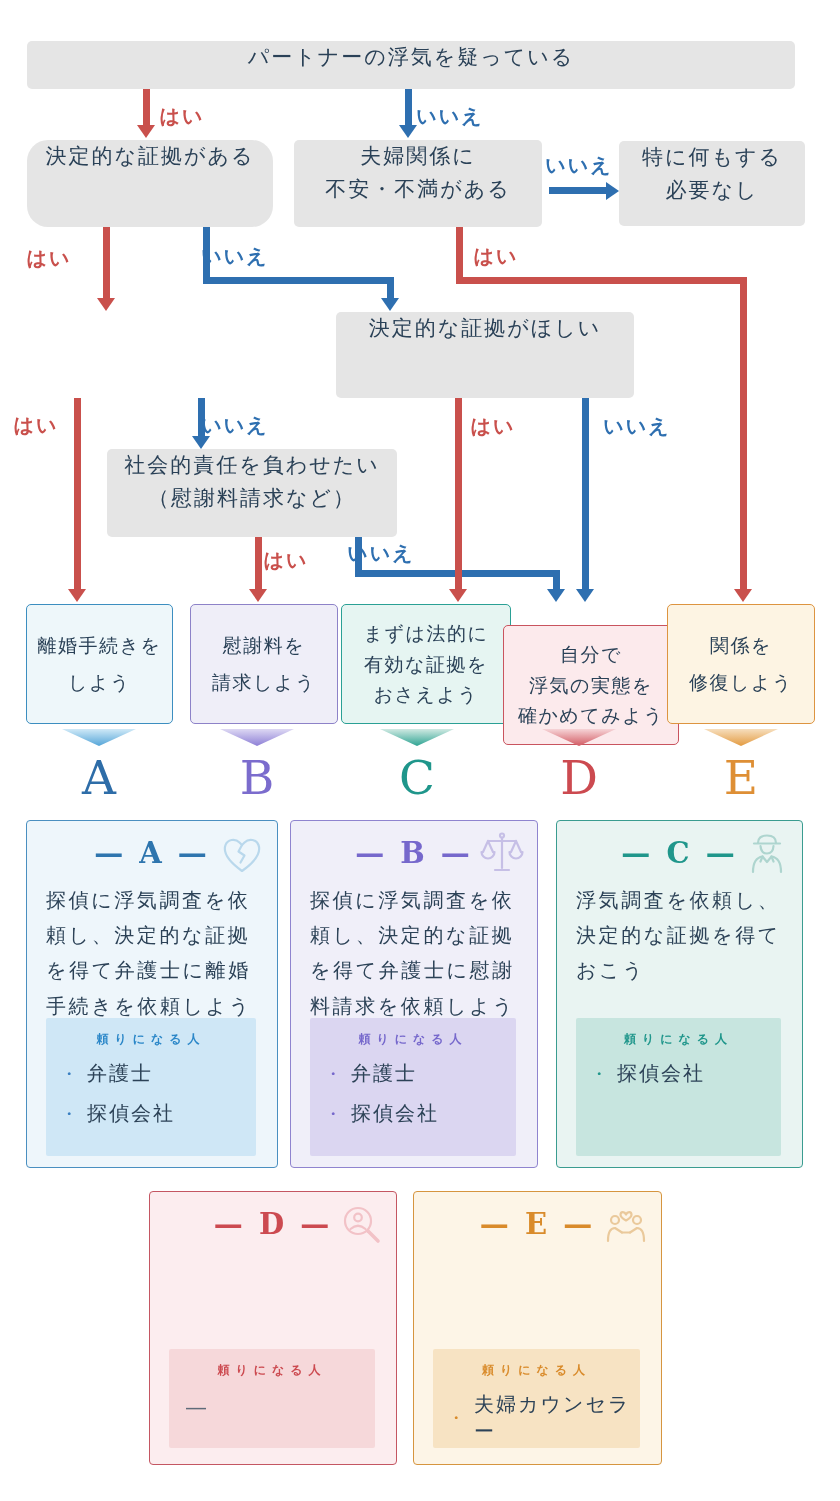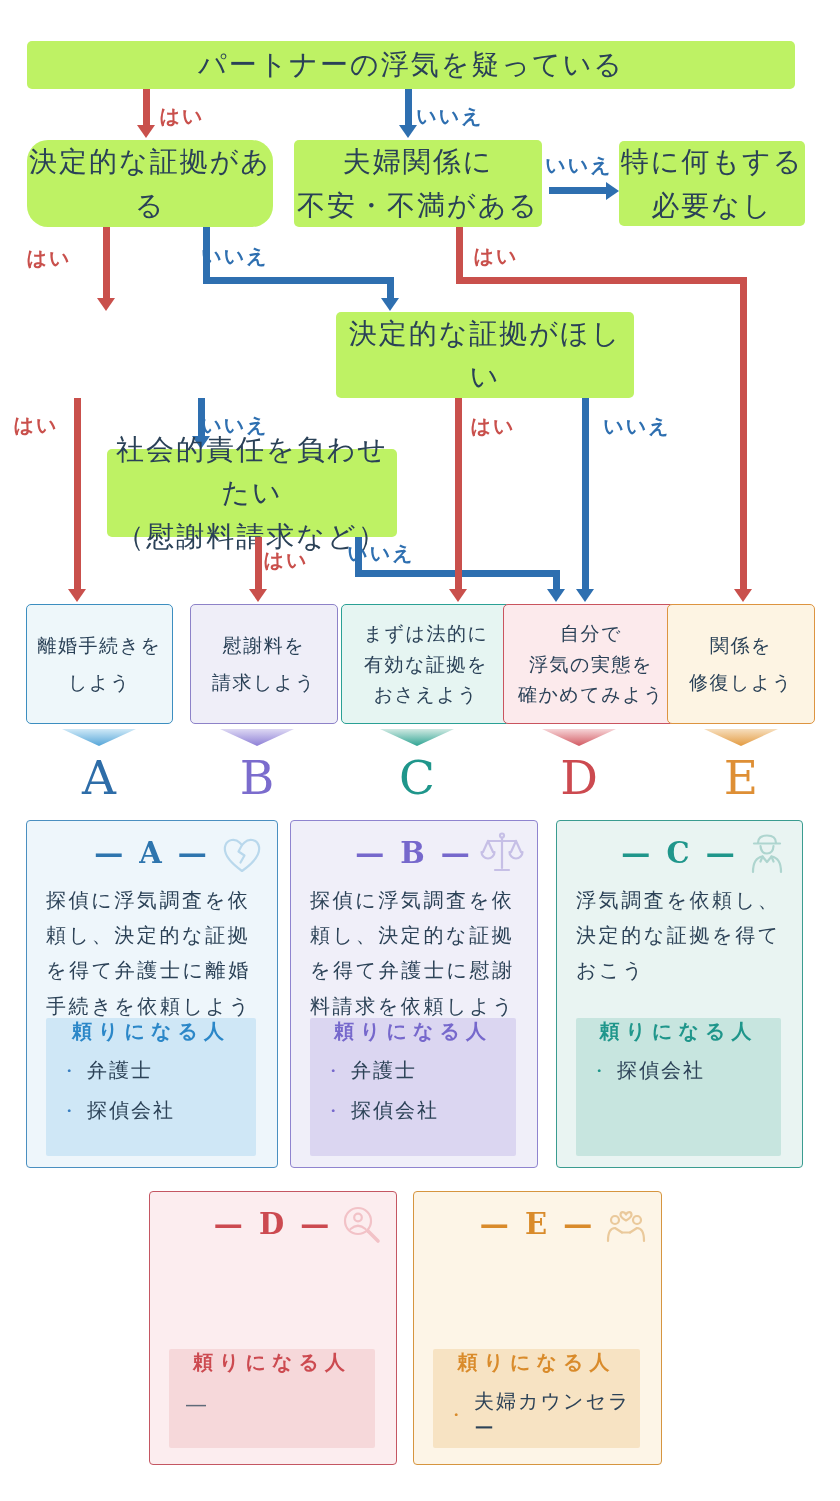--- a/index.html
+++ b/index.html
@@ -1,21 +1,21 @@
 <!DOCTYPE html>
 <html><head>
 <meta charset="utf-8">
 <style>
   html,body{margin:0;padding:0;background:#ffffff;}
   body{font-family:"DejaVu Serif","Liberation Serif",serif;}
   #canvas{position:relative;width:840px;height:1501px;background:#ffffff;overflow:hidden;color:#2c4257;}
 
   
-  .gbox{position:absolute;background:#bef264;border-radius:5px;display:flex;flex-direction:column;
-        align-items:center;justify-content:center;font-size:28px;letter-spacing:2px;
+  .gbox{position:absolute;background:#e5e5e5;border-radius:5px;display:flex;flex-direction:column;
+        align-items:center;justify-content:flex-start;font-size:21px;letter-spacing:2px;
         color:#2a4157;line-height:1.55;text-align:center;}
   .vl,.hl{position:absolute;}
   .vl{width:7px;}
   .hl{height:7px;}
   .red{background:#c9504c;}
   .blue{background:#2e6fb0;}
   .hd{position:absolute;width:0;height:0;}
   .hd-down-red{border-left:9px solid transparent;border-right:9px solid transparent;border-top:13px solid #c9504c;}
   .hd-down-blue{border-left:9px solid transparent;border-right:9px solid transparent;border-top:13px solid #2e6fb0;}
   .hd-right-blue{border-top:9px solid transparent;border-bottom:9px solid transparent;border-left:13px solid #2e6fb0;}
@@ -56,21 +56,21 @@
   .ca .ctitle{color:#2e75ae;} .cb .ctitle{color:#7668cc;} .cc .ctitle{color:#1f968b;}
   .cd .ctitle{color:#cc4a50;} .ce .ctitle{color:#d98b2b;}
   .cicon{position:absolute;top:9px;right:11px;width:48px;height:48px;}
   .cbody{margin:13px 17px 0 19px;font-size:20px;line-height:1.76;letter-spacing:2.6px;color:#2c4257;}
   .cbody span{display:block;}
   .helper{position:absolute;left:19px;right:21px;border-radius:2px;}
   .r1 .helper{top:197px;height:138px;}
   .r2 .helper{top:157px;height:99px;}
   .ca .helper{background:#cfe7f6;} .cb .helper{background:#dbd6f1;} .cc .helper{background:#c7e5df;}
   .cd .helper{background:#f6d8da;} .ce .helper{background:#f7e3c3;}
-  .htitle{text-align:center;font-size:20px;font-weight:700;letter-spacing:6px;}
+  .htitle{padding-top:13px;text-align:center;font-size:12px;font-weight:700;letter-spacing:6px;}
   .ca .htitle{color:#2b87c8;} .cb .htitle{color:#7668cc;} .cc .htitle{color:#1f968b;}
   .cd .htitle{color:#cc4a50;} .ce .htitle{color:#d98b2b;}
   .hitems{margin:12px 0 0 14px;font-size:20px;letter-spacing:2px;color:#2c4257;}
   .hitem{margin-bottom:13px;display:flex;align-items:center;}
   .hbullet{margin-right:7px;font-size:18px;}
   .ca .hbullet{color:#3a7fc1;} .cb .hbullet{color:#7668cc;} .cc .hbullet{color:#1f968b;}
   .ce .hbullet{color:#d98b2b;}
   .dash{margin:16px 0 0 16px;color:#5f6b79;font-size:22px;letter-spacing:0;}
   svg{display:block;}
 </style>
@@ -164,21 +164,21 @@
   </div>
   <div class="obox ob" style="left:183px;width:148px;">
     <span>慰謝料を</span>
     <span>請求しよう</span>
   </div>
   <div class="obox oc" style="left:341px;width:170px;line-height:1.6;">
     <span>まずは法的に</span>
     <span>有効な証拠を</span>
     <span>おさえよう</span>
   </div>
-  <div class="obox od" style="left:503px;width:176px;line-height:1.6;">
+  <div class="obox od" style="left:503px;width:176px;line-height:1.6;margin-top:21px;">
     <span>自分で</span>
     <span>浮気の実態を</span>
     <span>確かめてみよう</span>
   </div>
   <div class="obox oe" style="left:667px;width:148px;">
     <span>関係を</span>
     <span>修復しよう</span>
   </div>
 
   <div class="tri ta" style="left:62px;"></div>

